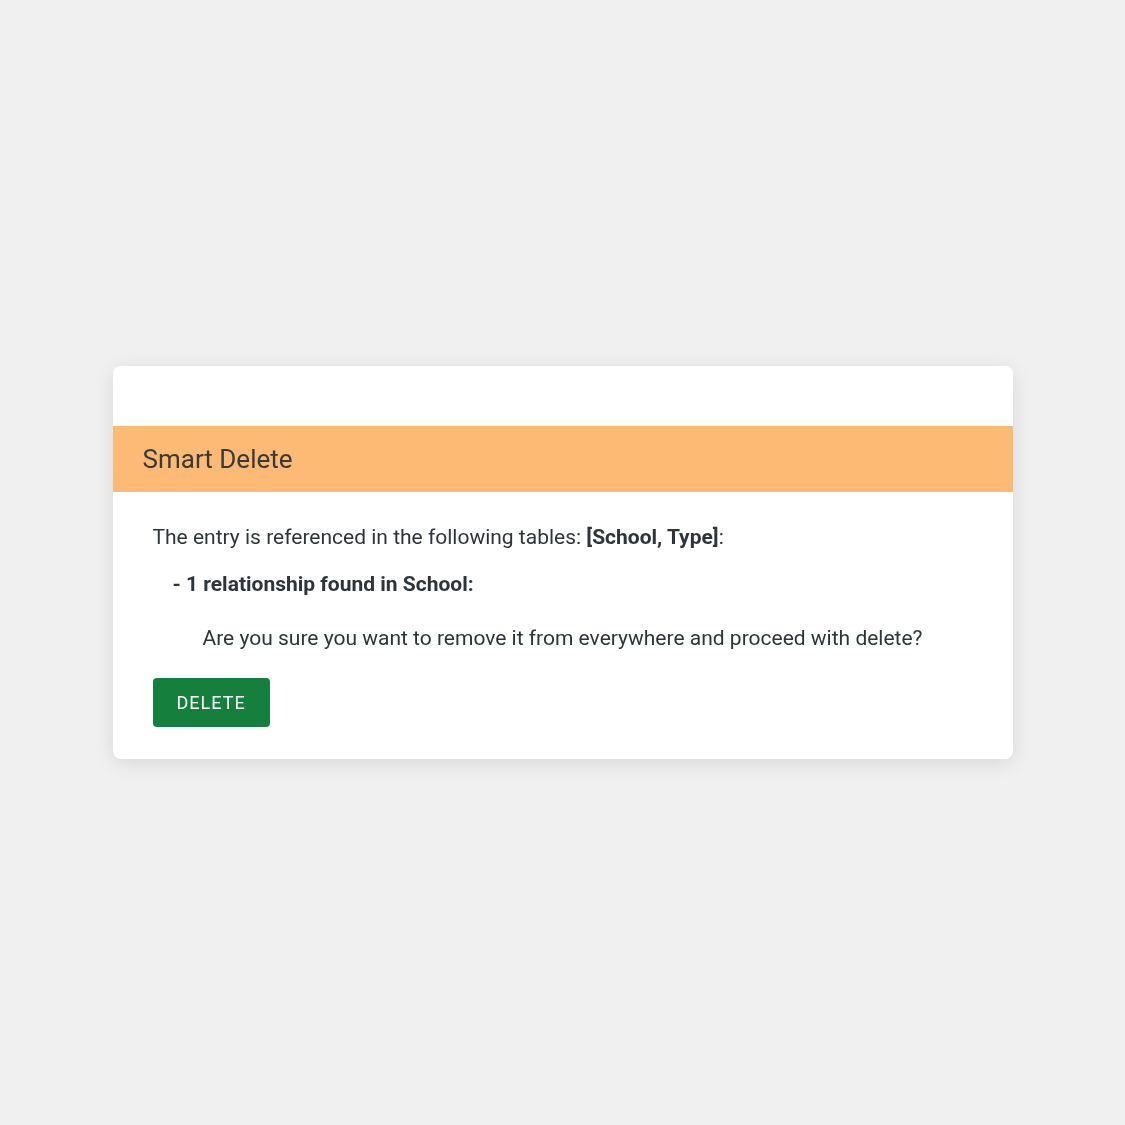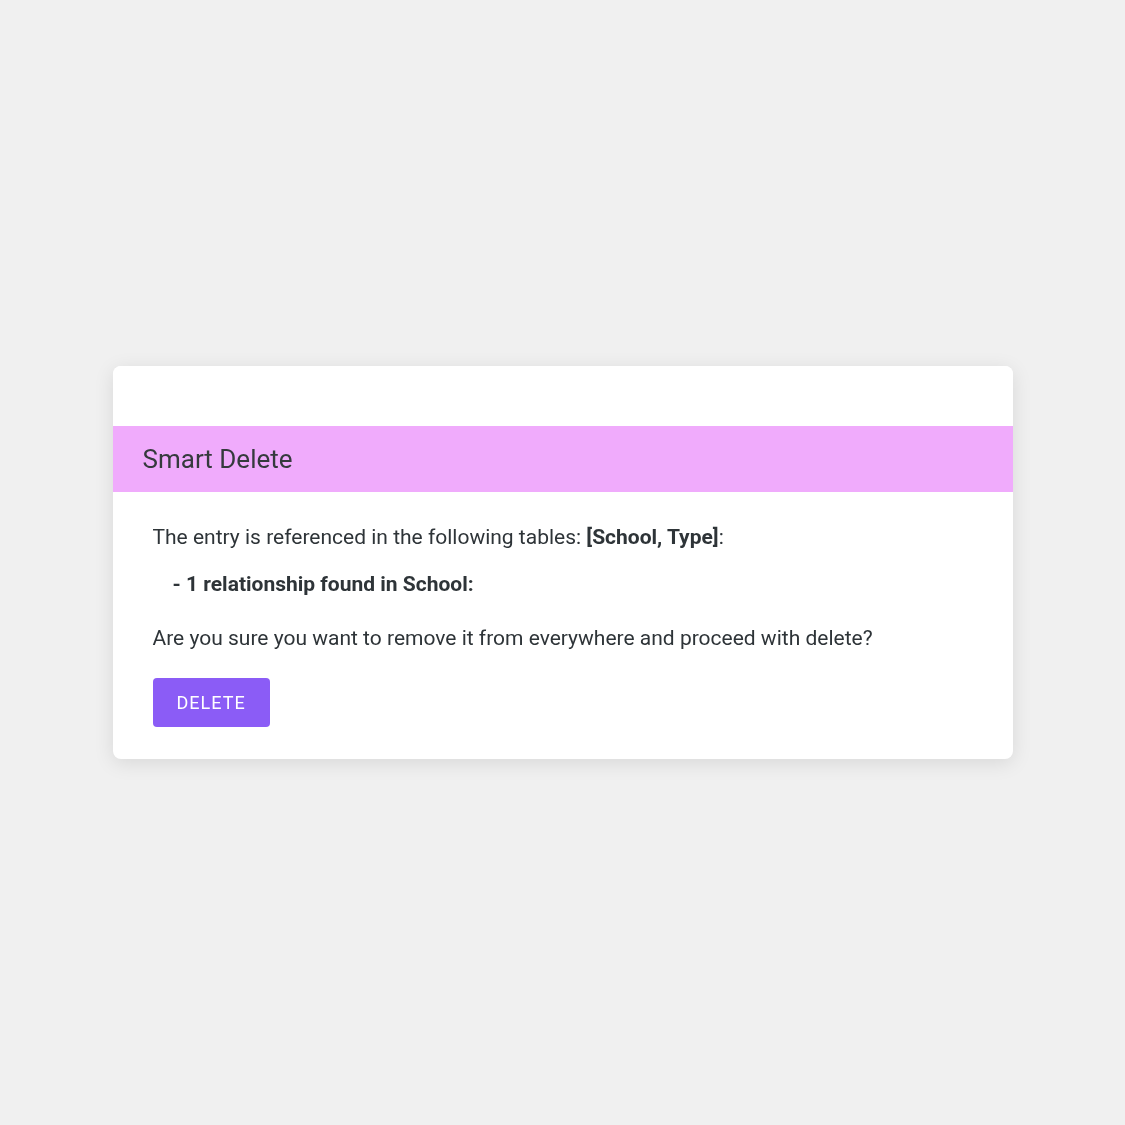--- a/index.html
+++ b/index.html
@@ -21,21 +21,21 @@
       background: #ffffff;
       border-radius: 8px;
       overflow: hidden;
       box-shadow: 0 4px 20px rgba(0,0,0,0.1);
     }
     .top-spacer {
       height: 60px;
       background: #ffffff;
     }
     .header-bar {
-      background: #f0abfc;
+      background: #fdba74;
       padding: 18px 30px;
     }
     .header-title {
       font-size: 26px;
       font-weight: 400;
       color: #353a3d;
     }
     .content {
       padding: 30px 40px 32px 40px;
       color: #2e3438;
@@ -53,24 +53,25 @@
       margin-left: 20px;
     }
     .rel-line-bold {
       font-weight: 700;
     }
     .rel-line-normal {
       font-weight: 400;
     }
     .confirm-line {
       margin-bottom: 24px;
+      text-align: center;
     }
     .delete-button {
       display: inline-block;
-      background: #8b5cf6;
+      background: #15803d;
       color: #ffffff;
       border: none;
       padding: 14px 24px;
       font-size: 18px;
       letter-spacing: 1px;
       cursor: pointer;
       border-radius: 4px;
       font-family: inherit;
     }
   </style>

